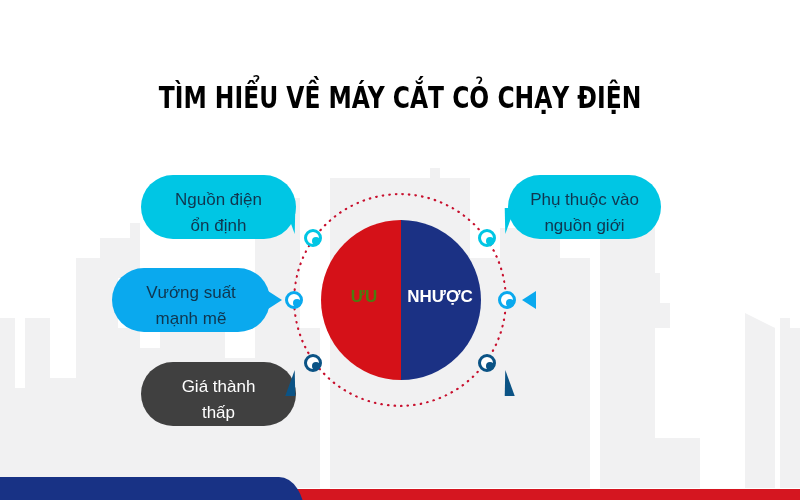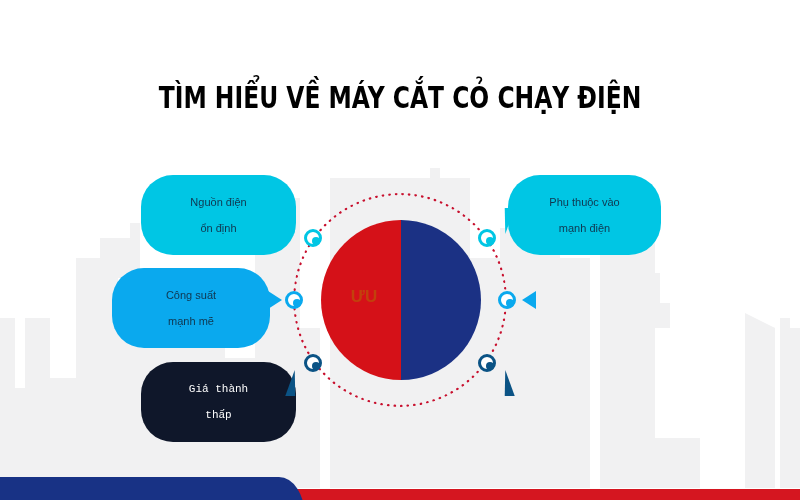--- a/index.html
+++ b/index.html
@@ -1,30 +1,30 @@
 <!DOCTYPE html>
 <html><head>
 <meta charset="utf-8">
 <style>
   html,body{margin:0;padding:0;}
   body{width:800px;height:500px;overflow:hidden;background:#ffffff;position:relative;font-family:"Liberation Sans",sans-serif;}
   .canvas{position:absolute;left:0;top:0;width:800px;height:500px;overflow:hidden;background:#ffffff;margin-top:28px;}
   .skyline{position:absolute;left:0;top:0;width:800px;height:500px;}
   .title{position:absolute;left:0;top:52px;width:800px;text-align:center;font-family:"DejaVu Sans",sans-serif;font-weight:bold;font-size:30px;letter-spacing:0px;color:#000;transform:scaleX(0.78);transform-origin:center;white-space:nowrap;}
-  .bubble{position:absolute;height:80px;border-radius:32px;display:flex;align-items:center;justify-content:center;text-align:center;font-family:"Liberation Sans",sans-serif;font-size:11px;line-height:26px;}
+  .bubble{position:absolute;height:64px;border-radius:32px;display:flex;align-items:flex-end;justify-content:center;text-align:center;font-family:"Liberation Sans",sans-serif;font-size:17px;line-height:26px;}
   .bubble .txt{white-space:pre-line;}
   .tail{position:absolute;width:0;height:0;}
   .c-cyan{background:#00C6E4;color:#10364F;}
   .c-sky{background:#0AA9EE;color:#10364F;}
-  .c-navy{background:#0f172a;color:#ffffff;font-family:Liberation Mono, monospace;}
+  .c-navy{background:#404040;color:#ffffff;}
   .ring{position:absolute;left:293px;top:165px;width:214px;height:214px;border-radius:50%;}
   .center-circle{position:absolute;left:321px;top:192px;width:160px;height:160px;border-radius:50%;overflow:hidden;}
   .center-circle .half-left{position:absolute;left:0;top:0;width:80px;height:160px;background:#D51118;}
   .center-circle .half-right{position:absolute;left:80px;top:0;width:80px;height:160px;background:#1B3184;}
-  .label-pro{position:absolute;left:343px;top:259px;width:42px;text-align:center;color:#c2410c;font-family:"Liberation Sans",sans-serif;font-weight:bold;font-size:17px;}
+  .label-pro{position:absolute;left:343px;top:259px;width:42px;text-align:center;color:#4d7c0f;font-family:"Liberation Sans",sans-serif;font-weight:bold;font-size:17px;}
   .label-con{position:absolute;left:400px;top:259px;width:80px;text-align:center;color:#fff;font-family:"Liberation Sans",sans-serif;font-weight:bold;font-size:17px;}
   .node{position:absolute;width:18px;height:18px;margin-left:-9px;margin-top:-9px;border-radius:50%;background:#fff;box-sizing:border-box;}
   .node::after{content:"";position:absolute;left:5px;top:5px;width:8px;height:8px;border-radius:50%;background:currentColor;}
   .band-red{position:absolute;left:0;top:461px;width:800px;height:39px;background:#D51620;}
   .band-blue{position:absolute;left:0;top:449px;width:305px;height:60px;background:#183285;border-top-right-radius:26px 40px;}
 </style>
 </head>
 <body>
 
 <div class="canvas">
@@ -63,49 +63,50 @@
 
   <svg class="ring" viewBox="0 0 214 214" width="214" height="214">
     <circle cx="107" cy="107" r="106" fill="none" stroke="#C8102E" stroke-width="2.6" stroke-linecap="round" stroke-dasharray="0.1 6.5"></circle>
   </svg>
 
   <div class="center-circle">
     <div class="half-left"></div>
     <div class="half-right"></div>
   </div>
   <div class="label-pro">ƯU</div>
+  <div class="label-con">NHƯỢC</div>
 
   <div class="node" style="left:313px;top:210px;color:#00C6E4;border:3px solid #00C6E4;"></div>
   <div class="node" style="left:294px;top:272px;color:#0AA9EE;border:3px solid #0AA9EE;"></div>
   <div class="node" style="left:313px;top:335px;color:#0B5385;border:3px solid #0B5385;"></div>
   <div class="node" style="left:487px;top:210px;color:#00C6E4;border:3px solid #00C6E4;"></div>
   <div class="node" style="left:507px;top:272px;color:#0AA9EE;border:3px solid #0AA9EE;"></div>
   <div class="node" style="left:487px;top:335px;color:#0B5385;border:3px solid #0B5385;"></div>
 
   <div class="bubble c-cyan" style="left:141px;top:147px;width:155px;">
     <span class="txt">Nguồn điện
 ổn định</span>
   </div>
   <div class="tail" style="left:290px;top:180px;border-top:0 solid transparent;border-bottom:26px solid transparent;border-left:10px solid #00C6E4;transform:skewX(20deg);"></div>
 
   <div class="bubble c-sky" style="left:112px;top:240px;width:158px;">
-    <span class="txt">Công suất
+    <span class="txt">Vướng suất
 mạnh mẽ</span>
   </div>
   <div class="tail" style="left:268px;top:263px;border-top:9px solid transparent;border-bottom:9px solid transparent;border-left:14px solid #0AA9EE;"></div>
 
   <div class="bubble c-navy" style="left:141px;top:334px;width:155px;">
     <span class="txt">Giá thành
 thấp</span>
   </div>
   <div class="tail" style="left:290px;top:342px;border-bottom:0 solid transparent;border-top:26px solid transparent;border-left:10px solid #0B5385;transform:skewX(-20deg);"></div>
 
   <div class="bubble c-cyan" style="left:508px;top:147px;width:153px;">
     <span class="txt">Phụ thuộc vào
-mạnh điện</span>
+nguồn giới</span>
   </div>
   <div class="tail" style="left:500px;top:180px;border-top:0 solid transparent;border-bottom:26px solid transparent;border-right:10px solid #00C6E4;transform:skewX(-20deg);"></div>
 
   <div class="tail" style="left:522px;top:263px;border-top:9px solid transparent;border-bottom:9px solid transparent;border-right:14px solid #0AA9EE;"></div>
 
   <div class="tail" style="left:500px;top:342px;border-bottom:0 solid transparent;border-top:26px solid transparent;border-right:10px solid #0B5385;transform:skewX(20deg);"></div>
 
   <div class="band-red"></div>
   <div class="band-blue"></div>
 </div>

